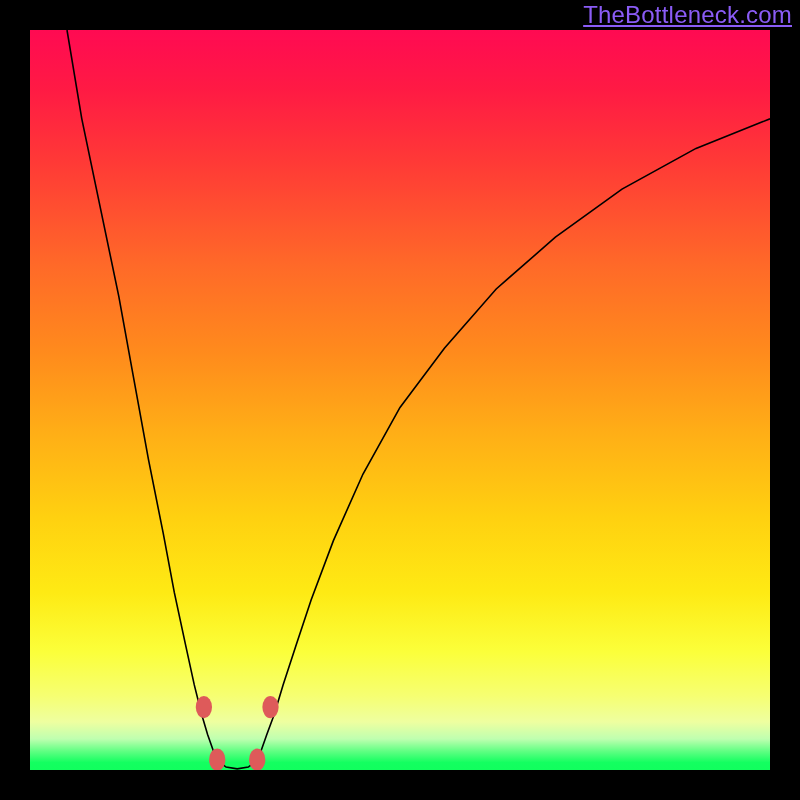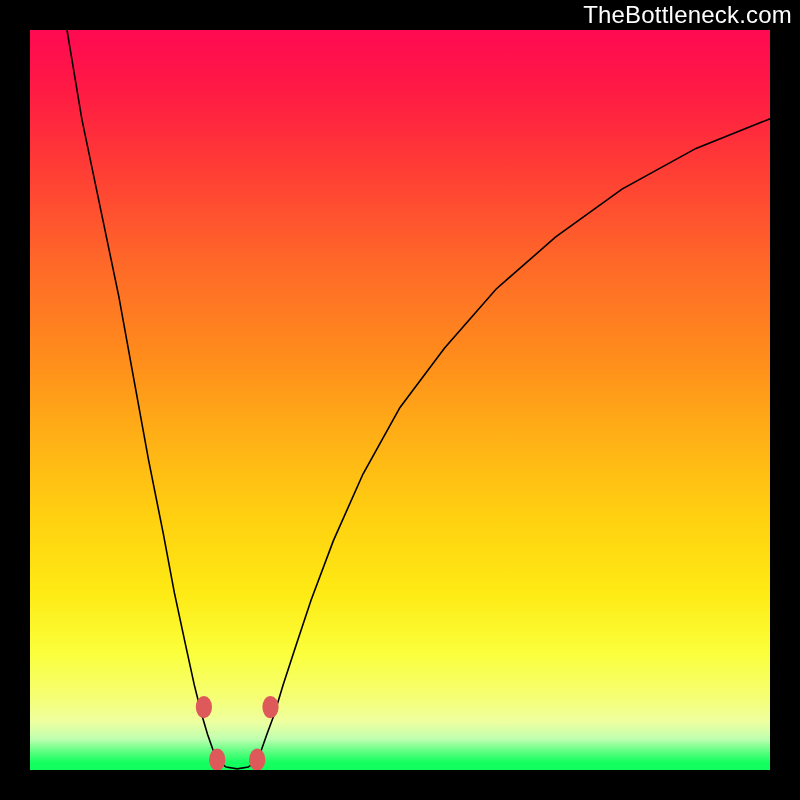--- a/index.html
+++ b/index.html
@@ -42,26 +42,27 @@
       #bfffb0 95.8%,
       #5eff82 97.5%,
       #13ff60 99%,
       #11ff5e 100%
     );
   }
   .watermark {
     position: absolute;
     top: 1px;
     right: 8px;
-    color: #ffffff;
+    color: #8b5cf6;
     font-size: 24px;
     font-weight: 500;
     letter-spacing: 0.2px;
     pointer-events: none;
     user-select: none;
+    text-decoration: underline;
   }
   svg.curve {
     position: absolute;
     left: 0;
     top: 0;
     width: 740px;
     height: 740px;
     pointer-events: none;
   }
   .dot {

